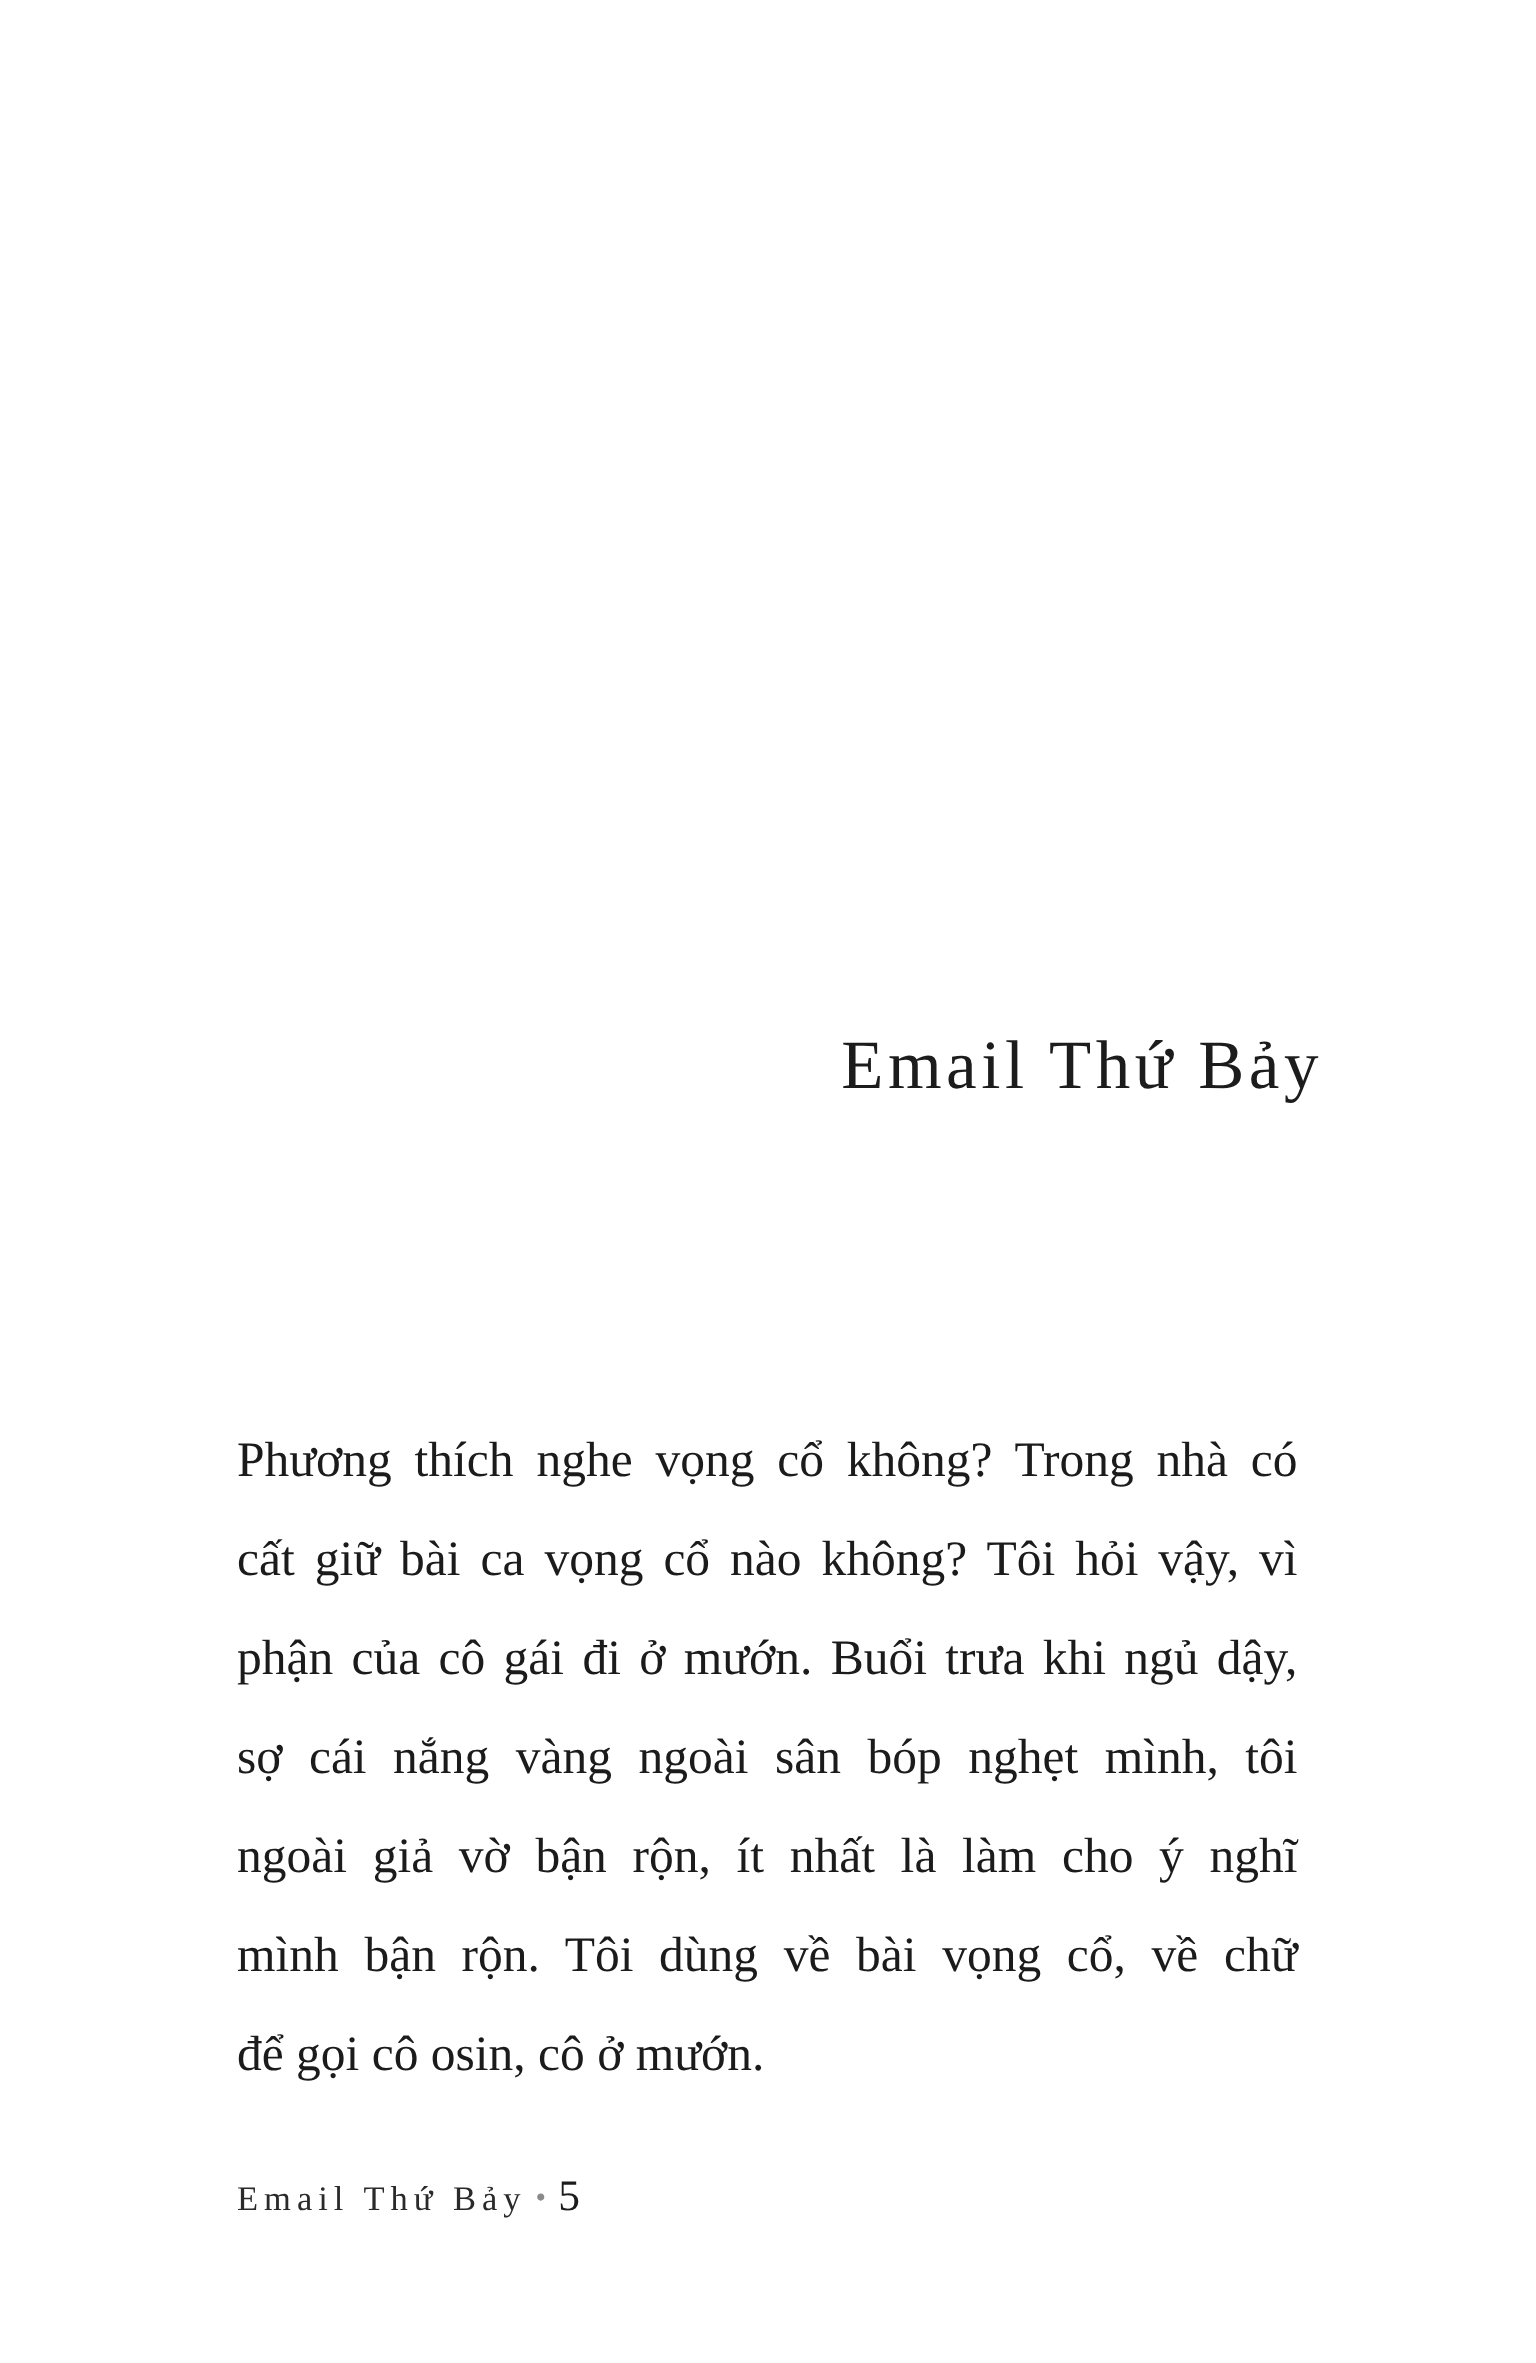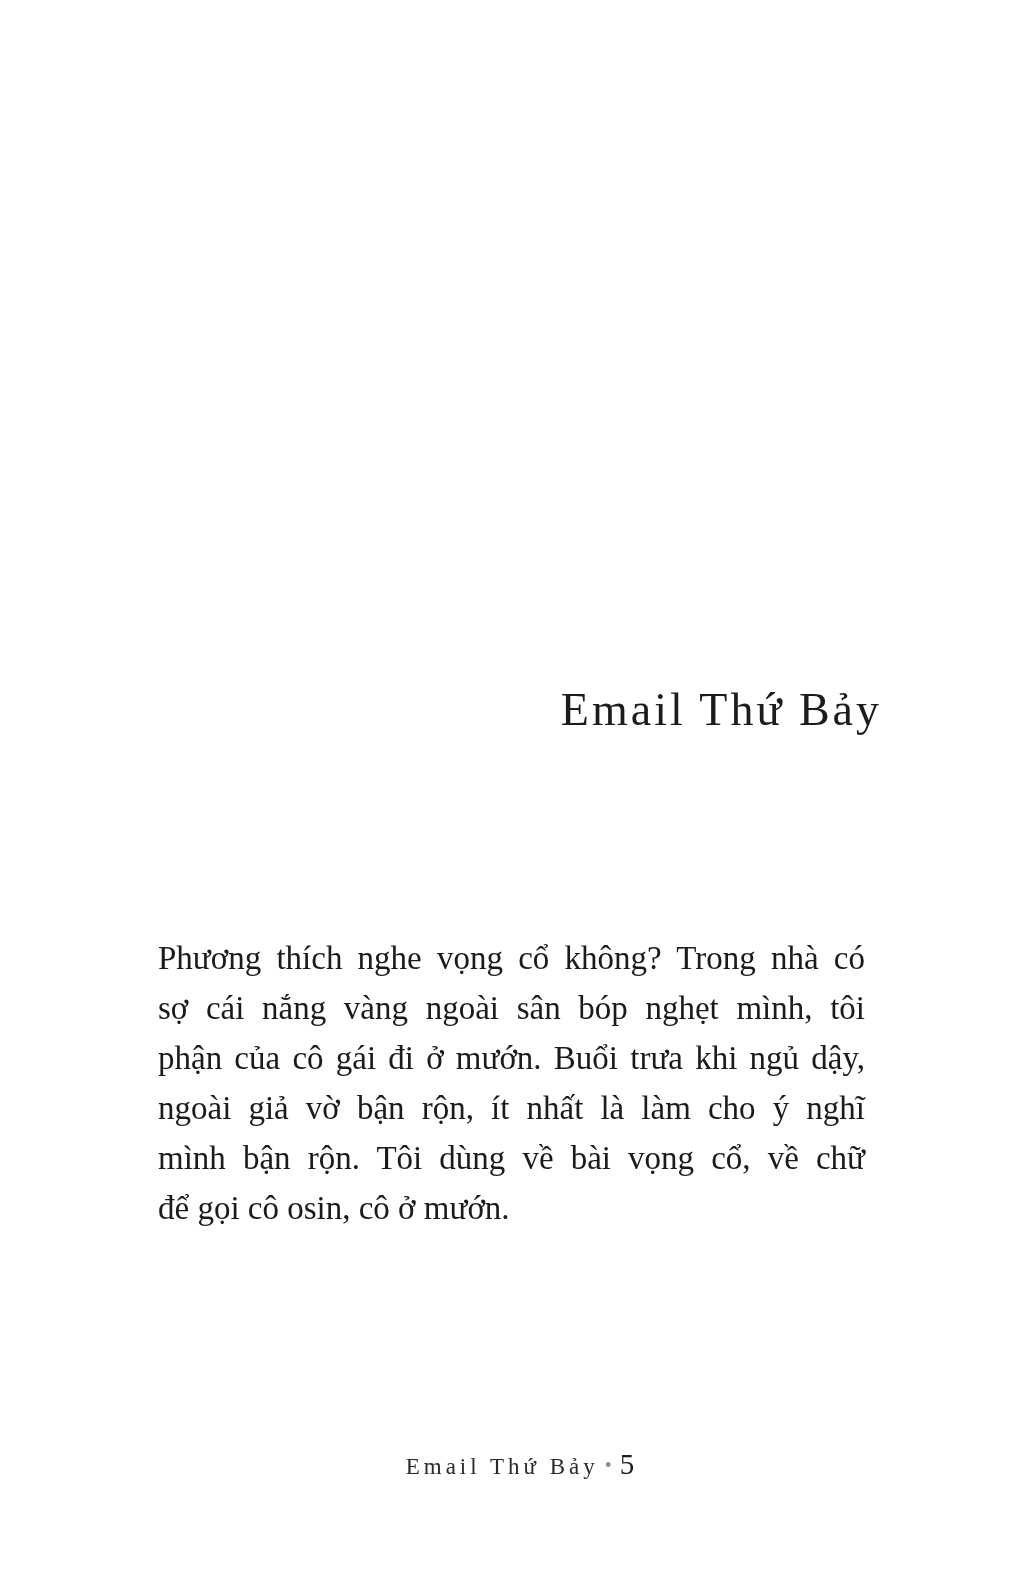--- a/index.html
+++ b/index.html
@@ -39,32 +39,33 @@
     left: 158px;
     width: 707px;
     font-size: 33px;
     line-height: 50px;
     color: #1b1b1b;
   }
   .body-line {
     text-align: justify;
     text-align-last: justify;
     white-space: nowrap;
+    margin-top: 16px;
   }
   .body-line.last {
     text-align-last: left;
   }
 
   
   .footer {
     position: absolute;
     top: 1448px;
     left: 158px;
     right: 159px;
-    text-align: center;
+    text-align: left;
     white-space: nowrap;
   }
   .footer .chapter-label {
     font-size: 23px;
     letter-spacing: 4px;
     color: #2a2a2a;
   }
   .footer .separator {
     font-size: 20px;
     color: #8a8a8a;
@@ -78,22 +79,23 @@
 </style>
 </head>
 <body>
 
 <div class="page">
 
   <h1 class="chapter-title" style="margin:0; font-weight:normal;">Email Thứ Bảy</h1>
 
   <div class="body-text">
     <div class="body-line">Phương thích nghe vọng cổ không? Trong nhà có</div>
+    <div class="body-line">cất giữ bài ca vọng cổ nào không? Tôi hỏi vậy, vì</div>
+    <div class="body-line">phận của cô gái đi ở mướn. Buổi trưa khi ngủ dậy,</div>
     <div class="body-line">sợ cái nắng vàng ngoài sân bóp nghẹt mình, tôi</div>
-    <div class="body-line">phận của cô gái đi ở mướn. Buổi trưa khi ngủ dậy,</div>
     <div class="body-line">ngoài giả vờ bận rộn, ít nhất là làm cho ý nghĩ</div>
     <div class="body-line">mình bận rộn. Tôi dùng về bài vọng cổ, về chữ</div>
     <div class="body-line last">để gọi cô osin, cô ở mướn.</div>
   </div>
 
   <div class="footer">
     <span class="chapter-label">Email Thứ Bảy</span><span class="separator">•</span><span class="page-number">5</span>
   </div>
 
 </div>

